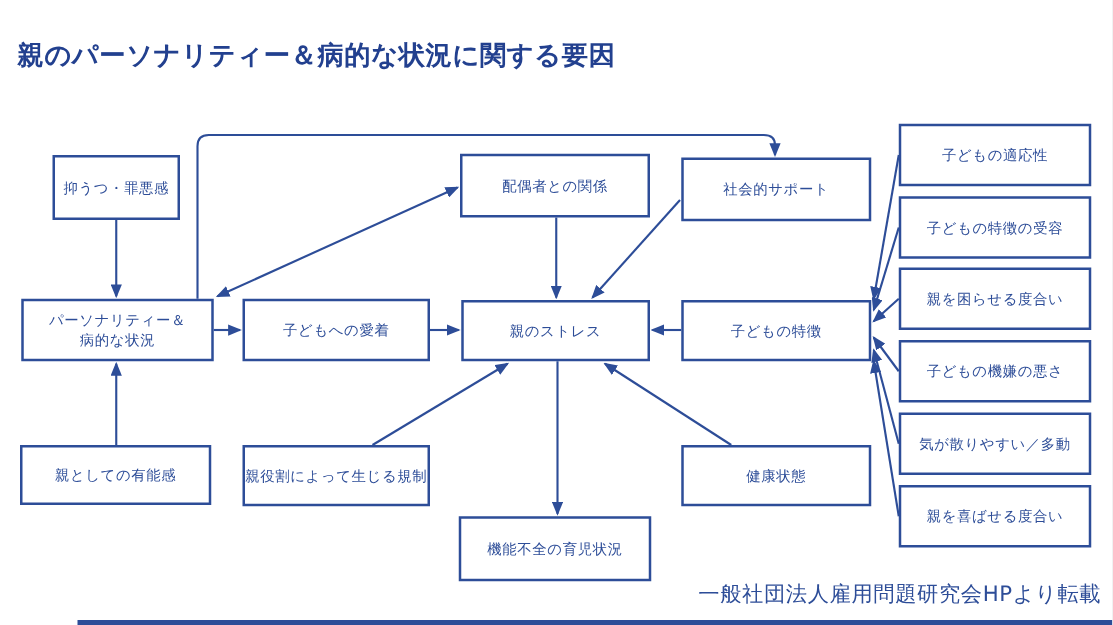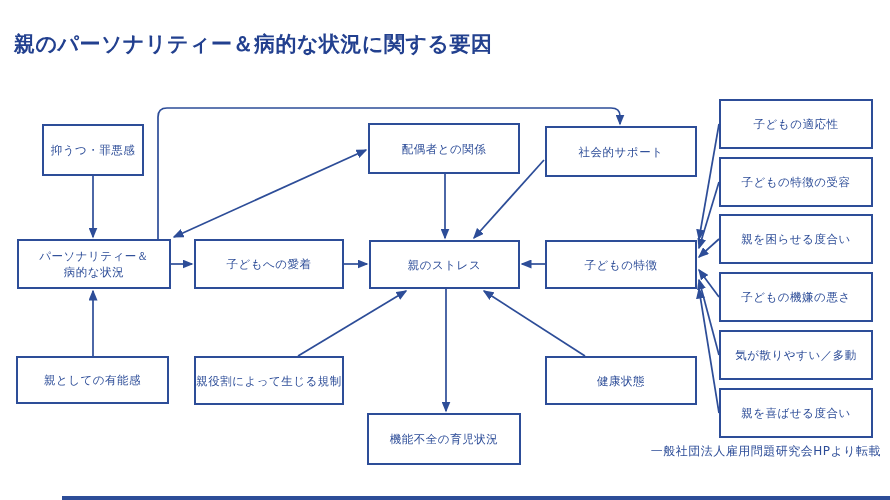--- a/index.html
+++ b/index.html
@@ -14,22 +14,22 @@
     background:var(--bg);
     overflow:hidden;
     font-family:"DejaVu Sans","Liberation Sans",sans-serif;
   }
   .page-title{
     position:absolute;left:14px;top:30px;
     font-size:21px;font-weight:bold;color:var(--title);
     letter-spacing:0.5px;white-space:nowrap;
   }
   .source-note{
-    position:absolute;right:9px;top:443px;
-    font-size:12px;color:var(--accent);
+    position:absolute;right:9px;top:464px;
+    font-size:17px;color:var(--accent);
     letter-spacing:0.5px;white-space:nowrap;
   }
   .bottom-bar{
     position:absolute;left:62px;right:0;bottom:0;height:4px;
     background:var(--accent);
   }
   svg.diagram{position:absolute;left:0;top:0;}
   svg.diagram text{
     font-family:"DejaVu Sans","Liberation Sans",sans-serif;
     font-size:11.5px;letter-spacing:0.5px;

